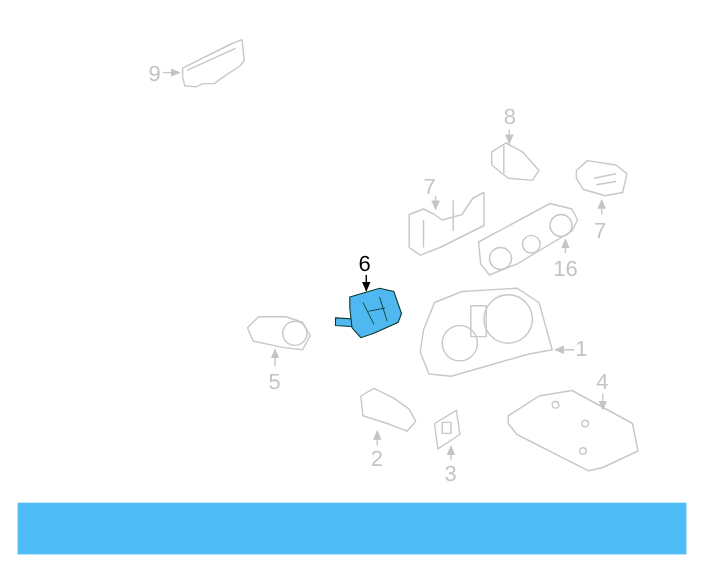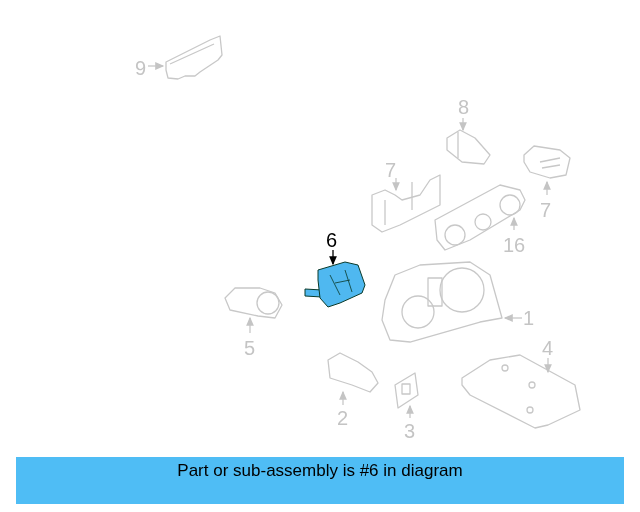--- a/index.html
+++ b/index.html
@@ -105,14 +105,13 @@
   <span class="callout" style="left:503px;top:235px">16</span>
   <span class="callout active" style="left:326px;top:230px">6</span>
   <span class="callout" style="left:523px;top:308px">1</span>
   <span class="callout" style="left:244px;top:338px">5</span>
   <span class="callout" style="left:542px;top:338px">4</span>
   <span class="callout" style="left:337px;top:408px">2</span>
   <span class="callout" style="left:404px;top:421px">3</span>
 </div>
 
 <div id="banner">
-  <div>Part or sub-assembly is #6 in diagram</div>
 </div>
 
 </body></html>

